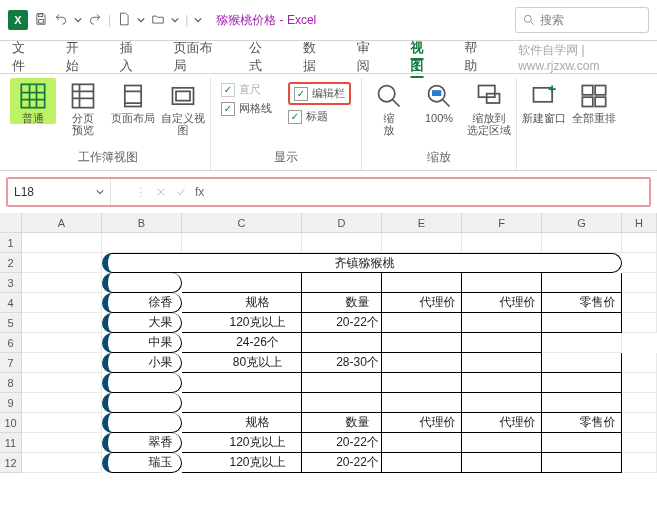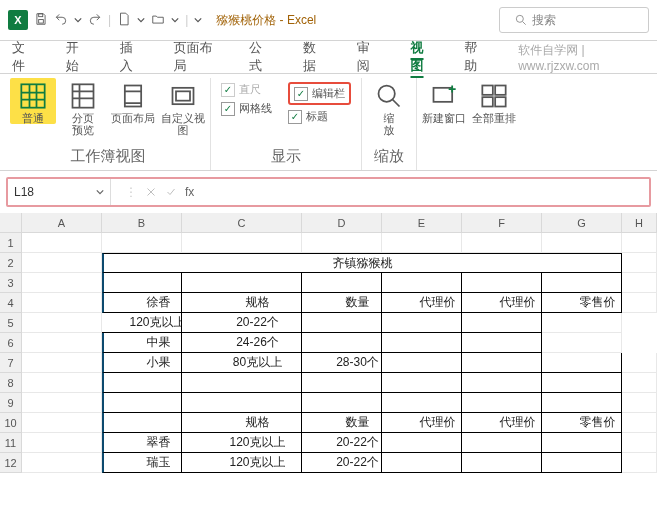--- a/index.html
+++ b/index.html
@@ -27,27 +27,27 @@
   .titlebar .excel-logo {
     width: 20px; height: 20px;
     background: #107c41;
     display: flex; align-items: center; justify-content: center;
     color: #fff; font-weight: bold; font-size: 11px;
     border-radius: 2px;
   }
   .titlebar .qat { display: flex; gap: 6px; align-items: center; }
   .titlebar svg { width: 14px; height: 14px; stroke: #555; fill: none; stroke-width: 1.5; }
   .titlebar .chev { width:8px; height:8px; }
-  .title-text { margin-left: 8px; color: #a16207; }
+  .title-text { margin-left: 8px; color: #a21caf; }
   .search-wrap { margin-left: auto; }
   .search-box {
     height: 24px; width: 120px;
     border: 1px solid #ccc; border-radius: 3px;
     display: flex; align-items: center;
-    padding: 0 14px; gap: 4px;
+    padding: 0 6px; gap: 4px;
     color: #888;
   }
   .search-box svg { width: 14px; height: 14px; stroke: #888; fill:none; }
 
   
   .tabs {
     display: flex; align-items: center;
     height: 32px;
     padding: 0 12px; gap: 32px;
     border-bottom: 1px solid #d4d4d4;
@@ -64,45 +64,45 @@
     padding: 4px 6px 0 6px;
   }
   .group {
     display: flex; flex-direction: column;
     align-items: center;
     padding: 0 4px;
     border-right: 1px solid #e2e2e2;
   }
   .group:last-child { border-right: none; }
   .group-body { display:flex; align-items: flex-start; gap: 4px; flex:1; }
-  .group-label { font-size: 15px; color: #666; padding: 2px 0 4px 0; }
+  .group-label { font-size: 12px; color: #666; padding: 2px 0 4px 0; }
   .big-btn {
     width: 46px;
     display: flex; flex-direction: column; align-items: center;
     gap: 2px; padding-top: 4px;
     font-size: 11px; color: #555; text-align: center;
     line-height: 1.1;
   }
-  .big-btn.active { background: #fde047; border-radius: 2px; }
+  .big-btn.active { background: #bef264; border-radius: 2px; }
   .big-btn .icon { width: 28px; height: 28px; display:flex; align-items:center; justify-content:center; }
   .check-col {
     display: flex; flex-direction: column;
     gap: 4px; padding: 4px 6px 0 6px;
     font-size: 11px; color: #555;
   }
   .check-item { display:flex; align-items:center; gap:4px; }
   .check-item.disabled { color: #aaa; }
   .cb { width:12px; height:12px; border:1px solid #999; display:inline-flex; align-items:center; justify-content:center; font-size:10px; line-height:1; color:#107c41;}
   .cb.disabled { border-color:#ccc; }
   .highlight-red { border: 2px solid #e74c3c; border-radius: 3px; padding: 2px 4px; }
 
   
   .formula-bar {
     display:flex; align-items:center;
-    height: 26px; margin: 6px; gap: 6px;
+    height: 26px; margin: 6px; gap: 16px;
     border: 2px solid #e79aa0;
     border-radius: 2px;
   }
   .name-box {
     width: 90px; height: 100%;
     border-right: 1px solid #ddd;
     display:flex; align-items:center; justify-content:space-between;
     padding: 0 6px; font-size: 12px; color:#333;
   }
   .fx-area {
@@ -148,21 +148,21 @@
     border-right: 1px solid #e8e8e8;
     border-bottom: 1px solid #e8e8e8;
     font-size: 12px; color:#222;
     display:flex; align-items:center; justify-content:center;
     padding: 0 4px;
     overflow: hidden; white-space: nowrap;
   }
   
   .b-t { border-top: 1px solid #000; }
   .b-b { border-bottom: 1px solid #000; }
-  .b-l { border-left: 2px solid #0c4a6e; }
+  .b-l { border-left: 6px solid #0c4a6e; border-radius: 10px; }
   .b-r { border-right: 1px solid #000; padding-left: 36px; }
 
   .chev-svg { width:8px; height:8px; stroke:#666; fill:none; stroke-width:1.5; }
 </style>
 </head>
 <body>
 
 <div class="titlebar">
   <div class="excel-logo">X</div>
   <div class="qat">
@@ -301,20 +301,40 @@
       <div class="big-btn">
         <div class="icon">
             <svg viewBox="0 0 24 24" fill="none" stroke="#555" stroke-width="1.5">
               <circle cx="10" cy="10" r="7"></circle>
               <path d="M21 21l-6-6"></path>
             </svg>
           </div>
         <span style="white-space:pre;">缩
 放</span>
       </div>
+      <div class="big-btn">
+        <div class="icon">
+            <svg viewBox="0 0 24 24" fill="none" stroke="#555" stroke-width="1.5">
+              <circle cx="10" cy="10" r="7"></circle>
+              <rect x="6" y="7" width="8" height="5" fill="#2b7cd3" stroke="none"></rect>
+              <path d="M21 21l-6-6"></path>
+            </svg>
+          </div>
+        <span>100%</span>
+      </div>
+      <div class="big-btn">
+        <div class="icon">
+            <svg viewBox="0 0 24 24" fill="none" stroke="#555" stroke-width="1.5">
+              <rect x="3" y="3" width="14" height="10"></rect>
+              <rect x="10" y="10" width="11" height="8"></rect>
+            </svg>
+          </div>
+        <span style="white-space:pre;">缩放到
+选定区域</span>
+      </div>
     </div>
     <div class="group-label">缩放</div>
   </div>
 
   <div class="group">
     <div class="group-body">
       <div class="big-btn">
         <div class="icon">
             <svg viewBox="0 0 24 24" fill="none" stroke="#555" stroke-width="1.5">
               <rect x="3" y="5" width="16" height="12"></rect>
@@ -412,20 +432,21 @@
       <div class="cell b-r b-b">数量</div>
       <div class="cell b-r b-b">代理价</div>
       <div class="cell b-r b-b">代理价</div>
       <div class="cell b-r b-b">零售价</div>
       <div class="cell"></div>
     </div>
 
     <div class="row">
       <div class="row-header">5</div>
       <div class="cell"></div>
+      <div class="cell b-l b-r b-b">大果</div>
       <div class="cell b-r b-b">120克以上</div>
       <div class="cell b-r b-b">20-22个</div>
       <div class="cell b-r b-b"></div>
       <div class="cell b-r b-b"></div>
       <div class="cell b-r b-b"></div>
       <div class="cell"></div>
     </div>
 
     <div class="row">
       <div class="row-header">6</div>

